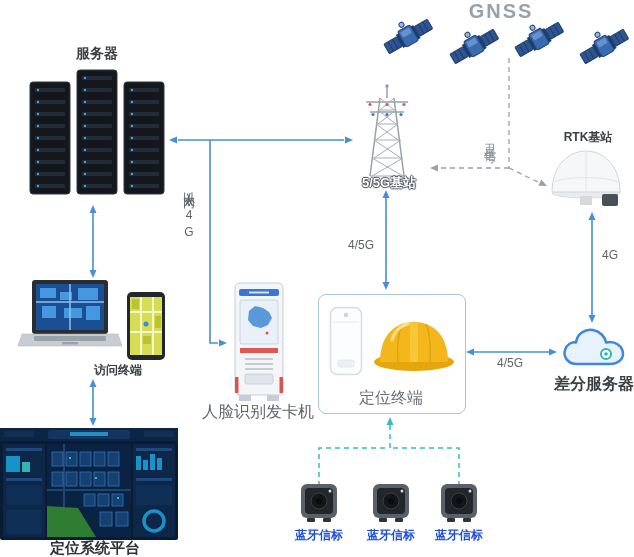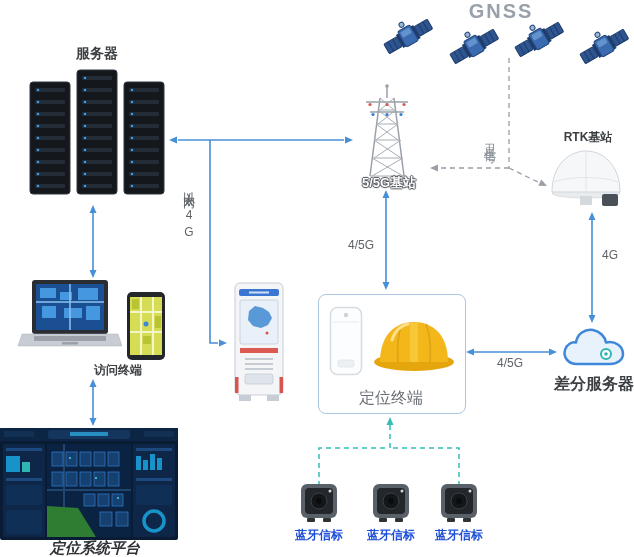--- a/index.html
+++ b/index.html
@@ -10,21 +10,21 @@
        transform:translateX(-50%);}
   .lbl-small{font-size:16px;font-weight:500;color:#5f6368;text-align:center;}
   .lbl-link{position:absolute;font-size:12px;color:#5f6368;white-space:nowrap;}
   .lbl-vert{writing-mode:vertical-rl;text-orientation:upright;letter-spacing:3px;}
   .gnss{position:absolute;color:#98a0ab;font-size:20px;font-weight:600;letter-spacing:2px;
         transform:translateX(-50%);}
   .outlined{color:#fff;font-weight:700;font-size:13px;
         text-shadow:-1px 0 1px #4a4f55,1px 0 1px #4a4f55,0 -1px 1px #4a4f55,0 1px 1px #4a4f55;}
   .term-box{position:absolute;border:1.5px solid #abc4e0;border-radius:8px;background:#fff;}
   .beacon-lbl{color:#1d4ed8;font-weight:600;font-size:12px;}
-  .platform-lbl{font-size:15px;font-weight:700;color:#2f3337;font-style:italic;}
+  .platform-lbl{font-size:15px;font-weight:700;color:#2f3337;}
 </style>
 </head>
 <body>
 
 <div class="canvas">
 
   <svg width="0" height="0" style="position:absolute" aria-hidden="true">
     <defs>
       <g id="sym-sat">
         <g transform="rotate(-30 26 22)">
@@ -231,20 +231,21 @@
     <path d="M18,30 l6,-5 8,2 6,4 3,6 -4,7 -7,3 -8,-2 -5,-6 z" fill="#4a8fd4" opacity="0.9"></path>
     <circle cx="36" cy="52" r="1.5" fill="#d85450"></circle>
     <rect x="9" y="67" width="38" height="5" fill="#dd5a52"></rect>
     <path d="M14,78 H42 M14,83 H42 M14,88 H42" stroke="#9aa4ad" stroke-width="1.2" fill="none"></path>
     <rect x="14" y="93" width="28" height="10" rx="2" fill="#dfe4ea" stroke="#c2cdd8" stroke-width="0.8"></rect>
     <rect x="4" y="96" width="3.5" height="16" fill="#d85450"></rect>
     <rect x="48.5" y="96" width="3.5" height="16" fill="#d85450"></rect>
     <rect x="8" y="114" width="12" height="6" fill="#c6cdd4"></rect>
     <rect x="36" y="114" width="12" height="6" fill="#c6cdd4"></rect>
   </svg>
+  <div class="lbl lbl-small" style="left:258px;top:402px;z-index:3">人脸识别发卡机</div>
 
   <div class="term-box" style="left:318px;top:294px;width:146px;height:118px;z-index:2"></div>
   <svg class="abs" style="left:329px;top:306px;z-index:3" width="34" height="70" viewBox="0 0 34 70">
     <rect x="1.5" y="1.5" width="31" height="67" rx="7" fill="#fcfdfe" stroke="#d7dce1" stroke-width="1.5"></rect>
     <path d="M4,16 H30" stroke="#e6eaee" fill="none"></path>
     <circle cx="17" cy="9" r="2.2" fill="#ccd3d9"></circle>
     <rect x="9" y="54" width="16" height="7" rx="2" fill="#edf0f3" stroke="#dfe3e7" stroke-width="0.8"></rect>
   </svg>
   <svg class="abs" style="left:372px;top:310px;z-index:3" width="84" height="66" viewBox="0 0 84 66">
     <ellipse cx="42" cy="52" rx="40" ry="9" fill="#e5a60d"></ellipse>

